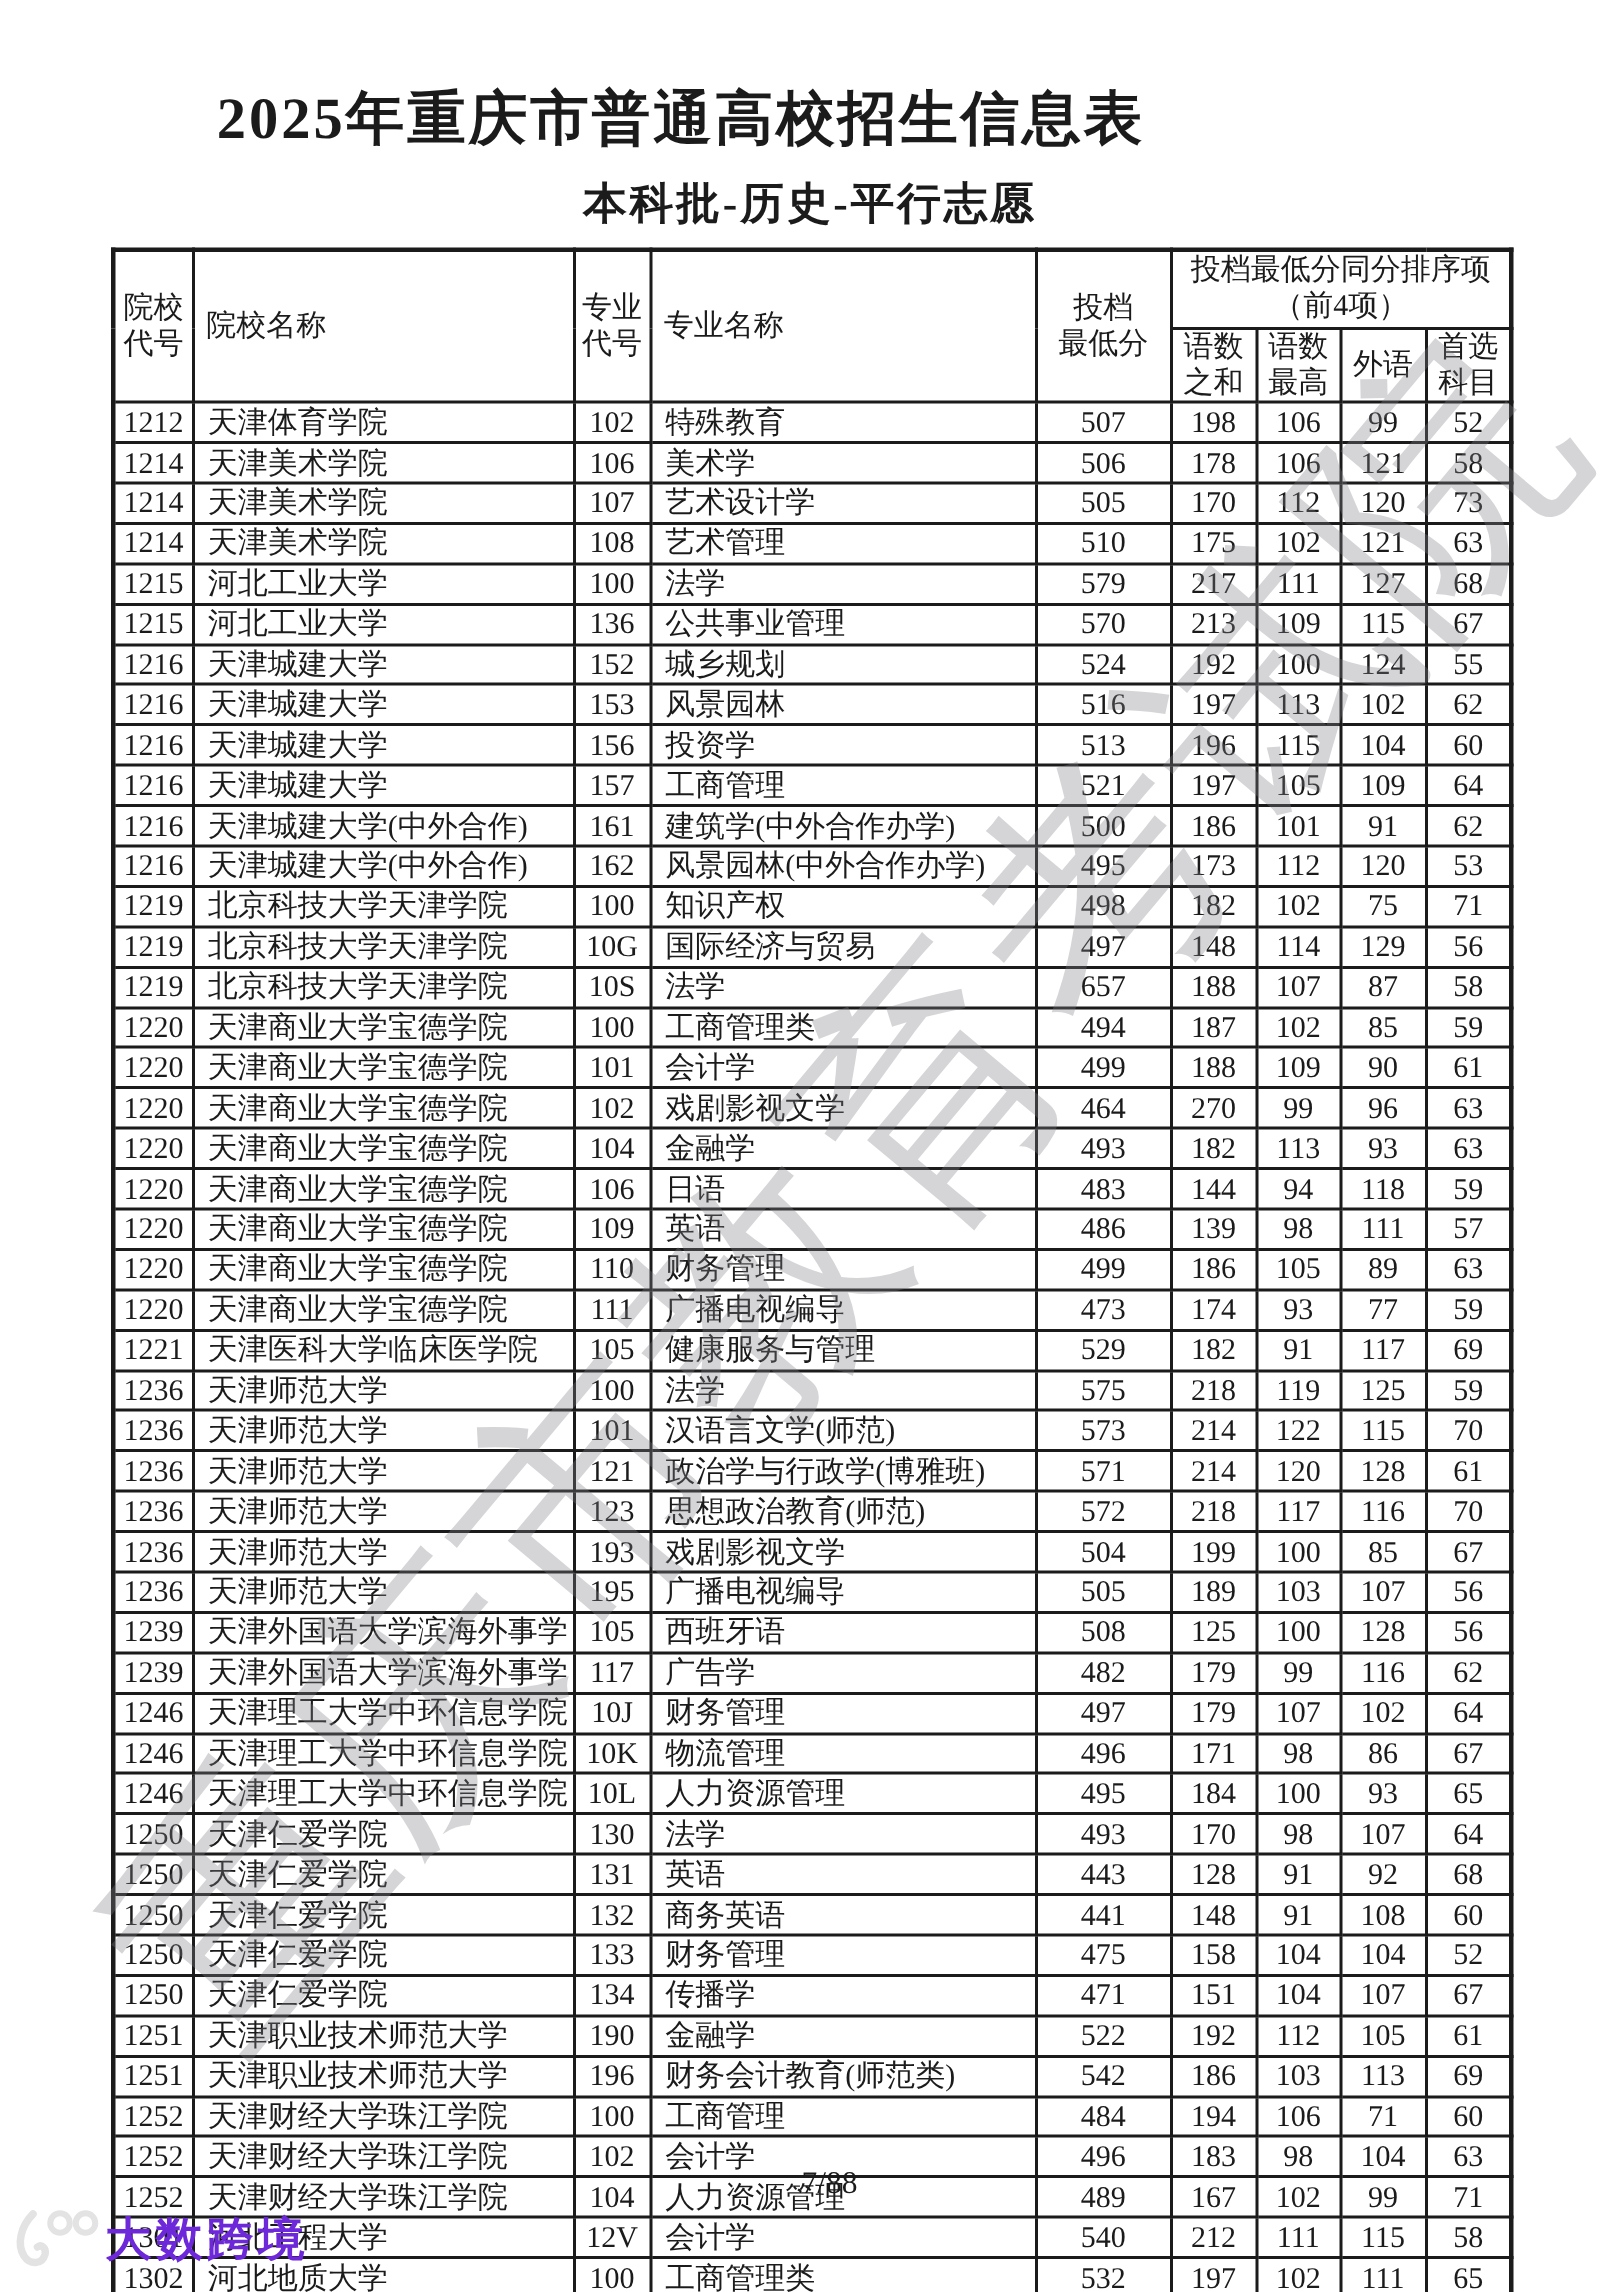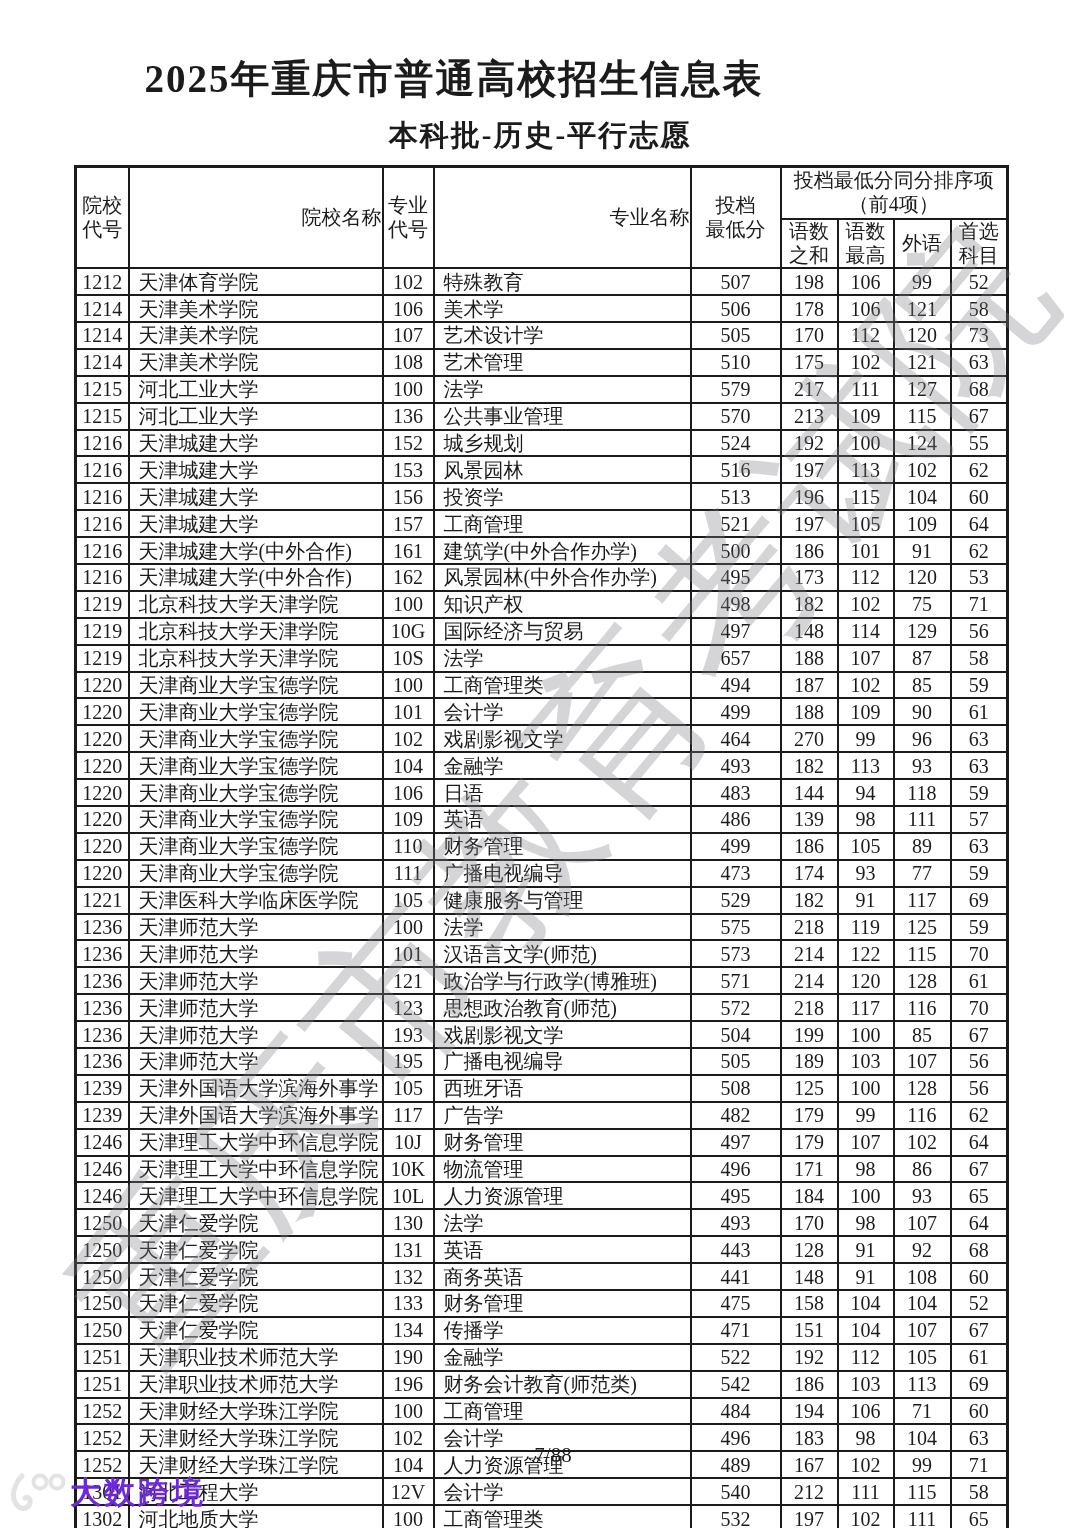--- a/index.html
+++ b/index.html
@@ -40,21 +40,21 @@
     font-weight:normal;
     font-size:20px;
     white-space:pre-line;
     line-height:1.18;
     text-align:center;
     vertical-align:middle;
     border-radius:12px;
   }
   .score-table thead tr.hrow1 th { height:50px; }
   .score-table thead tr.hrow2 th { height:46px; }
-  .score-table thead th.al { text-align:right; padding-left:8px; }
+  .score-table thead th.al { text-align:left; padding-left:8px; }
   .score-table tbody td {
     height:24.9px;
     font-size:20px;
     line-height:1;
     text-align:center;
     vertical-align:middle;
   }
   .score-table tbody td.al { text-align:left; padding-left:9px; }
   .footer {
     position:absolute; top:1443px; left:0; width:1080px;

